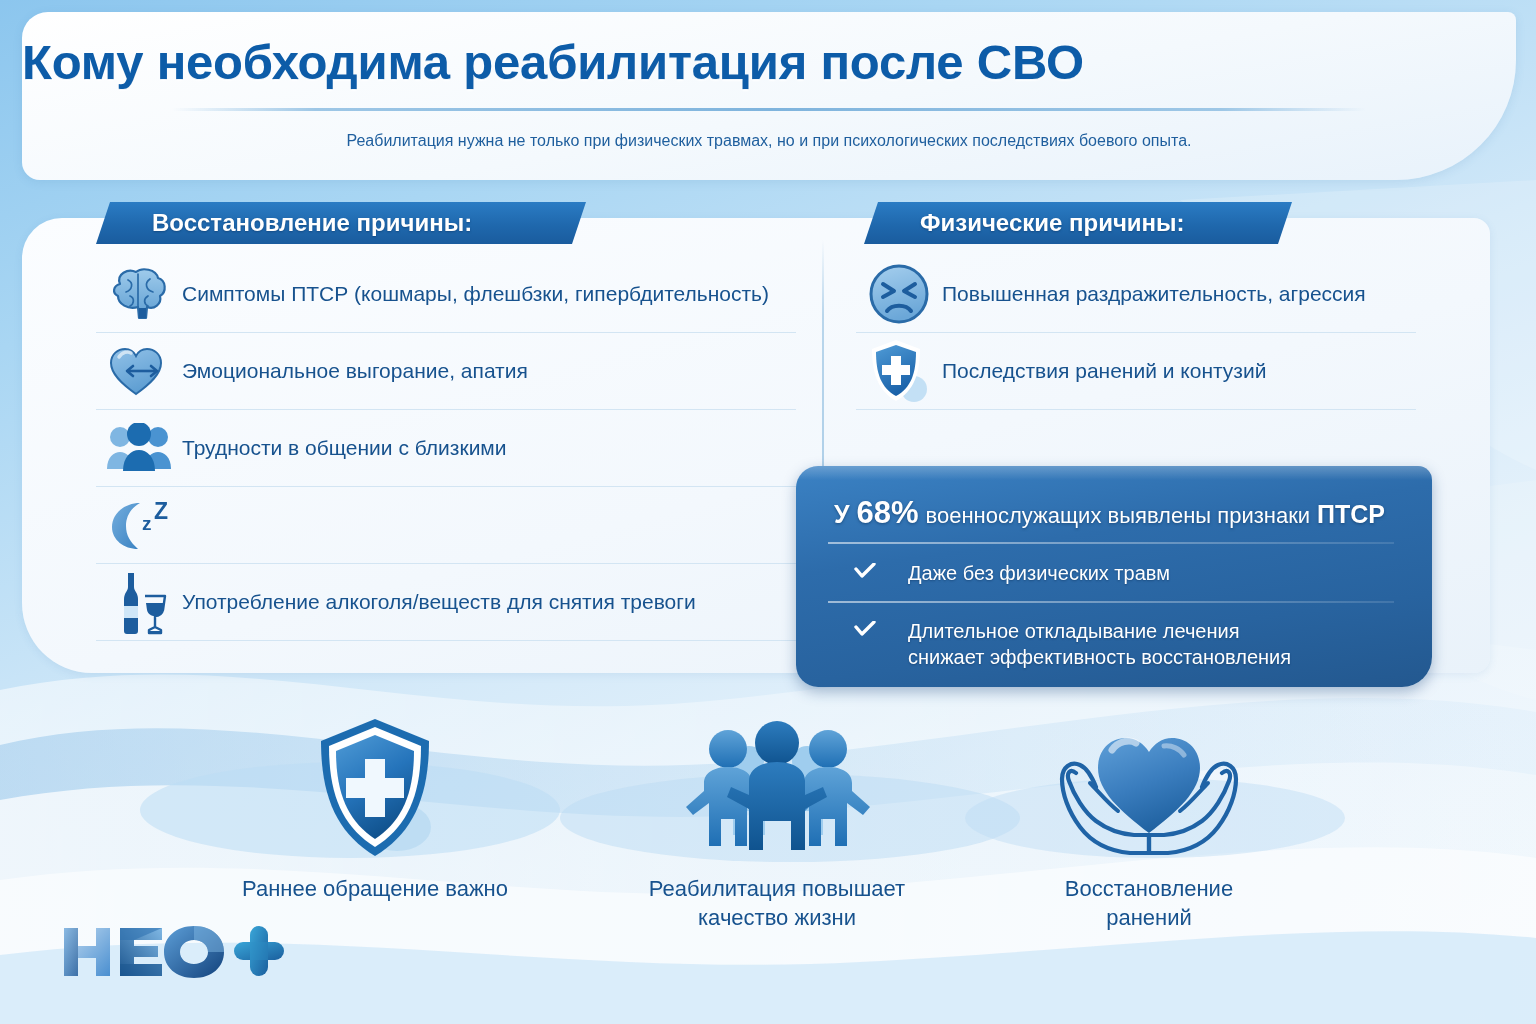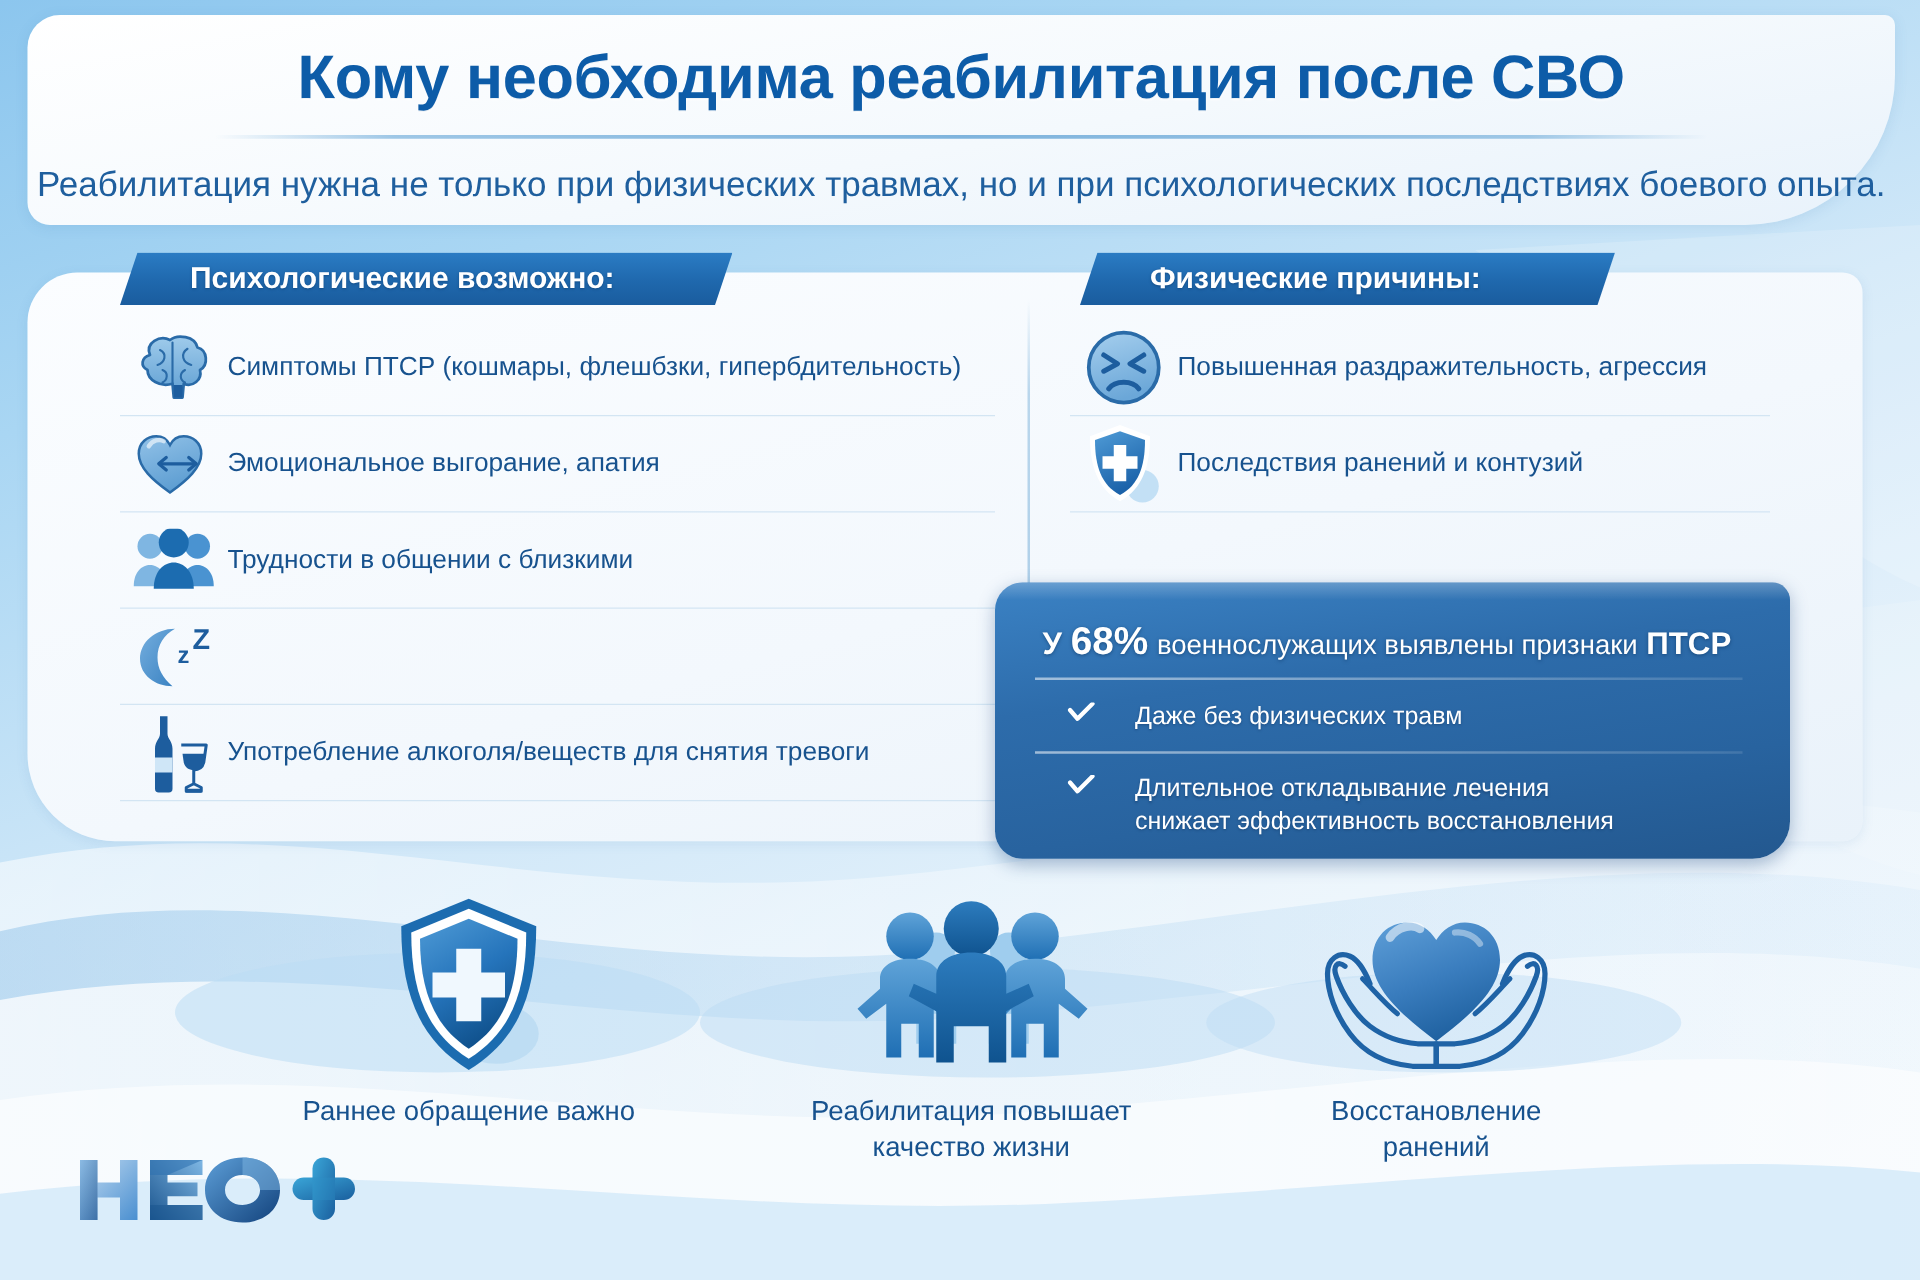--- a/index.html
+++ b/index.html
@@ -24,36 +24,36 @@
   
   .header-card {
     position:absolute; left:22px; top:12px;
     width:1494px; height:168px;
     background:linear-gradient(170deg,#ffffff 0%,#f4f9fd 55%,#e8f2fb 100%);
     border-radius:26px 8px 120px 18px;
     box-shadow:0 2px 10px rgba(60,120,180,.13);
   }
   .title {
     position:absolute; left:0; right:0; top:22px;
-    text-align:center;
+    text-align:left;
     font-size:49px; font-weight:bold;
     color:#0d5ca8;
     letter-spacing:-0.2px;
     text-shadow:0 2px 2px rgba(255,255,255,.85), 0 1px 0 rgba(10,70,130,.25);
     white-space:nowrap;
   }
   .title-rule {
     position:absolute; left:150px; right:150px; top:96px; height:3px;
     background:linear-gradient(90deg,rgba(140,190,230,0) 0%,#9ec7e6 12%,#7fb4dd 50%,#9ec7e6 88%,rgba(140,190,230,0) 100%);
     border-radius:2px;
   }
   .subtitle {
     position:absolute; left:0; right:0; top:120px;
     text-align:center;
-    font-size:28px; color:#1f5f9e;
+    font-size:16px; color:#1f5f9e;
     white-space:nowrap;
   }
 
   
   .main-panel {
     position:absolute; left:22px; top:218px;
     width:1468px; height:455px;
     background:linear-gradient(165deg,#fbfdff 0%,#f3f8fd 55%,#e9f2fa 100%);
     border-radius:40px 16px 16px 70px;
     box-shadow:0 2px 9px rgba(60,120,180,.10);
@@ -192,21 +192,21 @@
 
   <div class="header-card">
     <div class="title">Кому необходима реабилитация после СВО</div>
     <div class="title-rule"></div>
     <div class="subtitle">Реабилитация нужна не только при физических травмах, но и при психологических последствиях боевого опыта.</div>
   </div>
 
   <div class="main-panel"></div>
 
   <div class="banner" id="banner-psych">
-    <span>Психологические возможно:</span>
+    <span>Восстановление причины:</span>
   </div>
   <div class="banner" id="banner-phys">
     <span>Физические причины:</span>
   </div>
 
   <div class="col-divider"></div>
 
   <div class="causes" id="causes-psych">
 
     <div class="cause-row">

